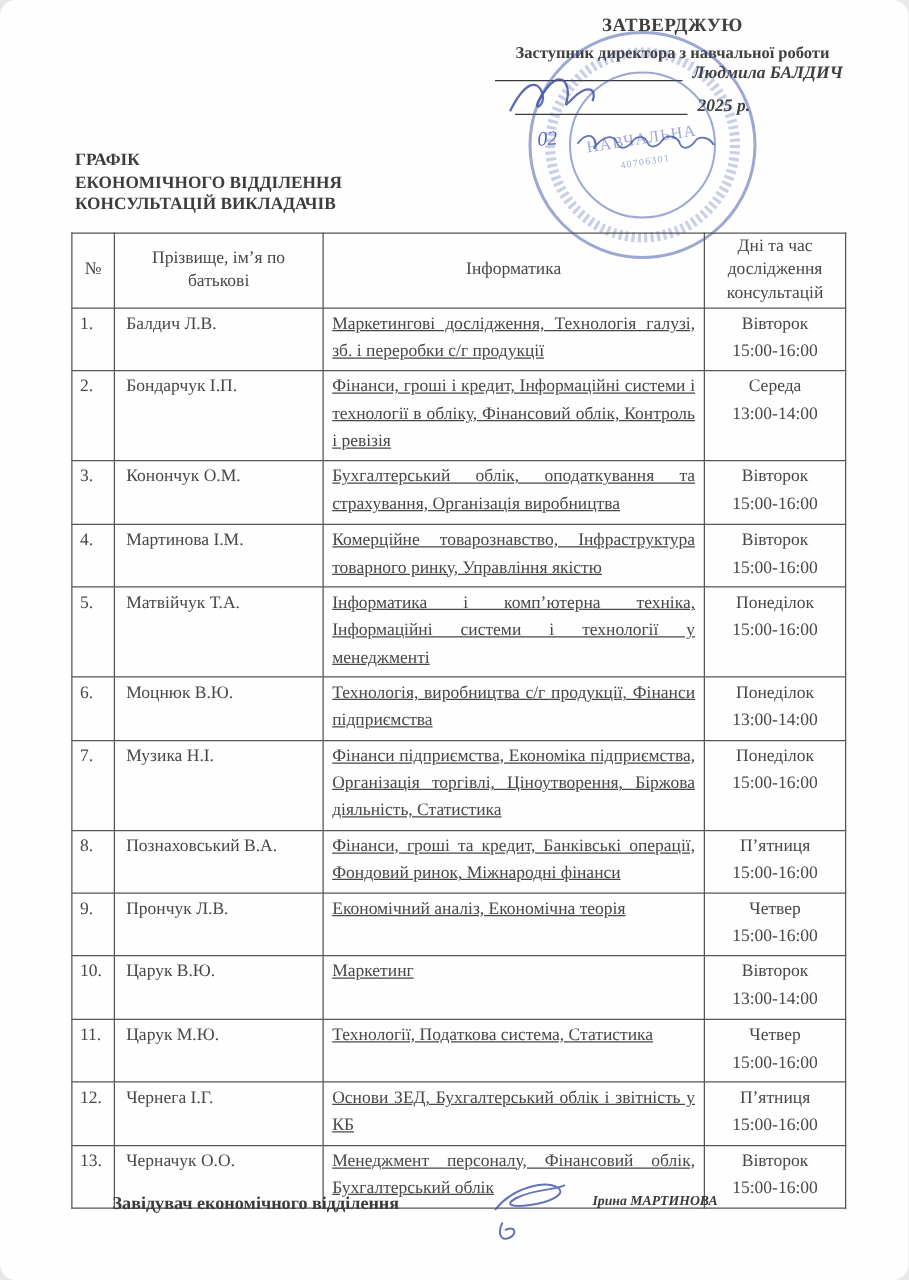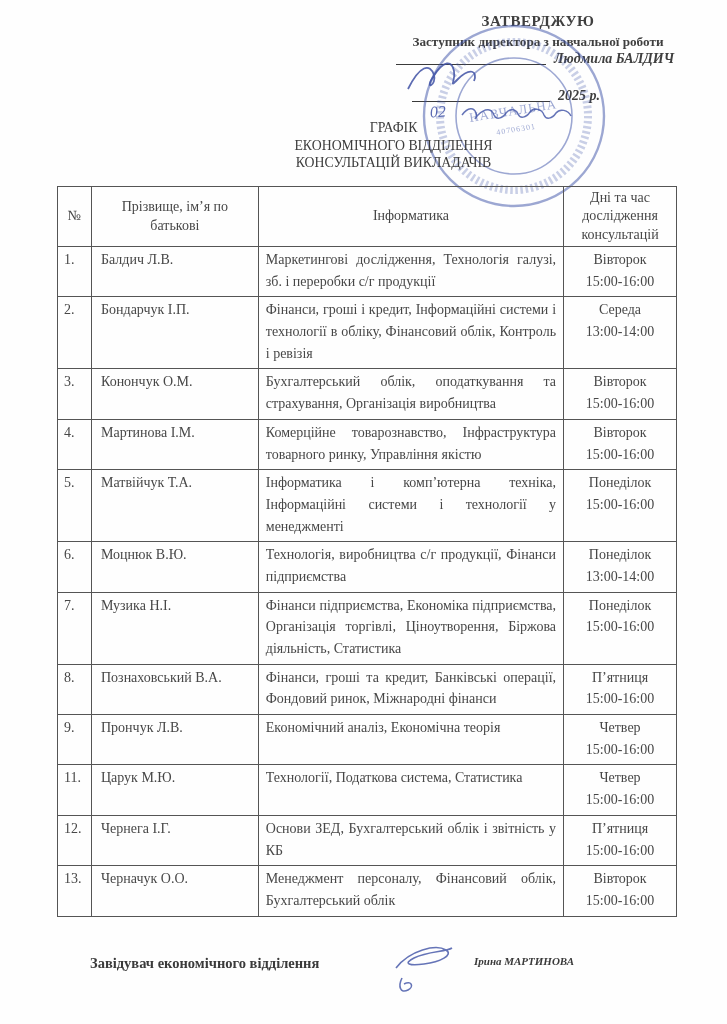--- a/index.html
+++ b/index.html
@@ -4,59 +4,60 @@
 <style>
   html,body{margin:0;padding:0;background:#e8e8e8;}
   .page{
     position:relative;
     width:727px;height:1024px;
     margin:0 auto;
     background:#fefefe;
     font-family:"Liberation Serif", serif;
     color:#3f3f3f;
     overflow:hidden;
+    border-radius:13px;
   }
   
   .approval{
     position:absolute;top:13px;left:390px;width:296px;
     text-align:center;
   }
   .approval .approve-word{font-weight:bold;font-size:15px;letter-spacing:.5px;}
   .approval .approver-title{font-weight:bold;font-size:13.2px;margin-top:4px;white-space:nowrap;text-align:center;}
   .sig-row{display:flex;align-items:flex-end;justify-content:flex-start;}
   .sig-line{display:inline-block;width:150px;border-bottom:1.4px solid #3a3a3a;height:14px;margin:0 8px 2px 6px;}
   .sig-line.date{width:138px;margin-left:22px;}
   .sig-name{font-weight:bold;font-style:italic;font-size:14px;white-space:nowrap;}
-  .date-row{display:flex;align-items:flex-end;margin-top:20px;text-align:center;}
+  .date-row{display:flex;align-items:flex-end;margin-top:10px;text-align:center;}
   .hand{position:absolute;color:#3f51a5;font-style:italic;}
   .hand-day{left:40px;top:90px;font-size:16px;transform:rotate(-4deg);opacity:.85;}
   .hand-svg{position:absolute;pointer-events:none;}
   
   .stamp{position:absolute;left:418px;top:20px;width:192px;height:192px;opacity:.5;}
   
   .doc-title{
     position:absolute;top:119px;left:60px;right:0;
-    text-align:center;font-weight:normal;font-size:13.8px;line-height:17.5px;
+    text-align:left;font-weight:bold;font-size:13.8px;line-height:17.5px;
     color:#3c3c3c;
   }
   
   .sched{
     position:absolute;top:186px;left:57px;
     width:620px;border-collapse:collapse;
     font-size:14px;color:#474747;
   }
   .sched th,.sched td{border:1.4px solid #555;}
   .sched th{
     font-weight:normal;text-align:center;vertical-align:middle;
     height:55px;line-height:1.3;padding:2px 4px;
   }
   .sched td{vertical-align:top;padding:2px 7px 4px;line-height:1.55;}
   .c-num{text-align:left;padding-left:6px !important;}
   .c-name{padding-left:9px !important;}
-  .c-disc{text-align:justify;}
+  .c-disc{text-align:justify;text-decoration:underline;}
   .c-day{text-align:center;padding-left:3px !important;padding-right:3px !important;}
   .c-day span{display:block;}
   
   .footer-pos{position:absolute;left:90px;top:955px;font-weight:bold;font-size:14.5px;color:#3a3a3a;}
   .footer-name{position:absolute;left:474px;top:955px;font-weight:bold;font-size:11px;color:#3a3a3a;font-style:italic;}
 </style>
 </head>
 <body>
 
 <div class="page">
@@ -190,20 +191,29 @@
       <tr>
           <td class="c-num">9.</td>
           <td class="c-name">Прончук Л.В.</td>
           <td class="c-disc">Економічний аналіз, Економічна теорія</td>
           <td class="c-day">
             <span>Четвер</span>
             <span>15:00-16:00</span>
           </td>
         </tr>
       <tr>
+          <td class="c-num">10.</td>
+          <td class="c-name">Царук В.Ю.</td>
+          <td class="c-disc">Маркетинг</td>
+          <td class="c-day">
+            <span>Вівторок</span>
+            <span>13:00-14:00</span>
+          </td>
+        </tr>
+      <tr>
           <td class="c-num">11.</td>
           <td class="c-name">Царук М.Ю.</td>
           <td class="c-disc">Технології, Податкова система, Статистика</td>
           <td class="c-day">
             <span>Четвер</span>
             <span>15:00-16:00</span>
           </td>
         </tr>
       <tr>
           <td class="c-num">12.</td>

